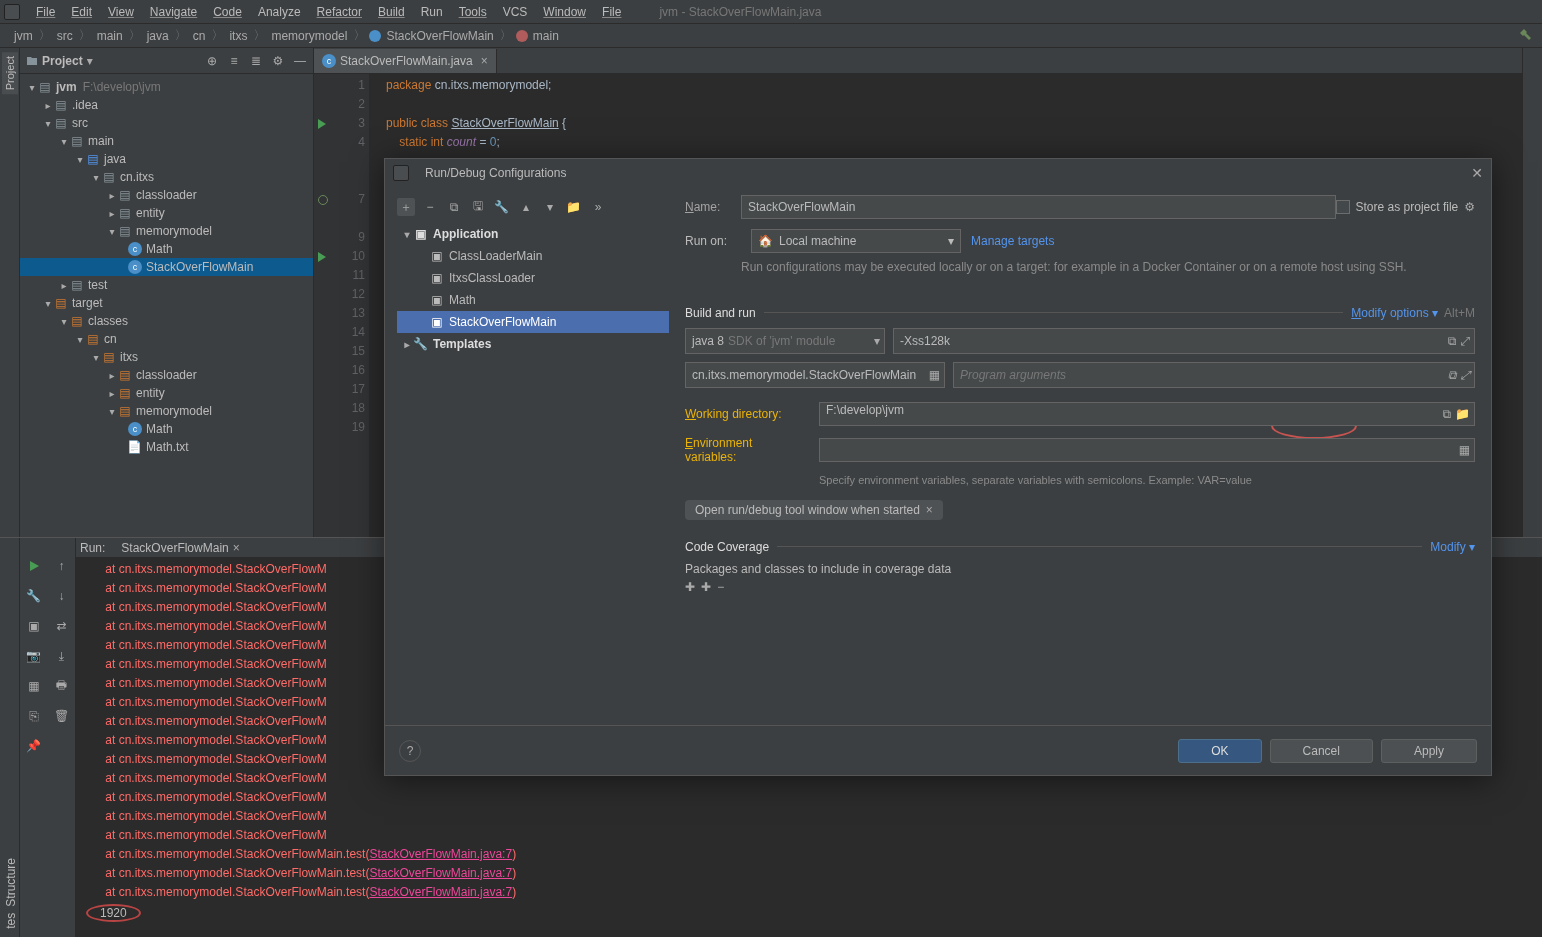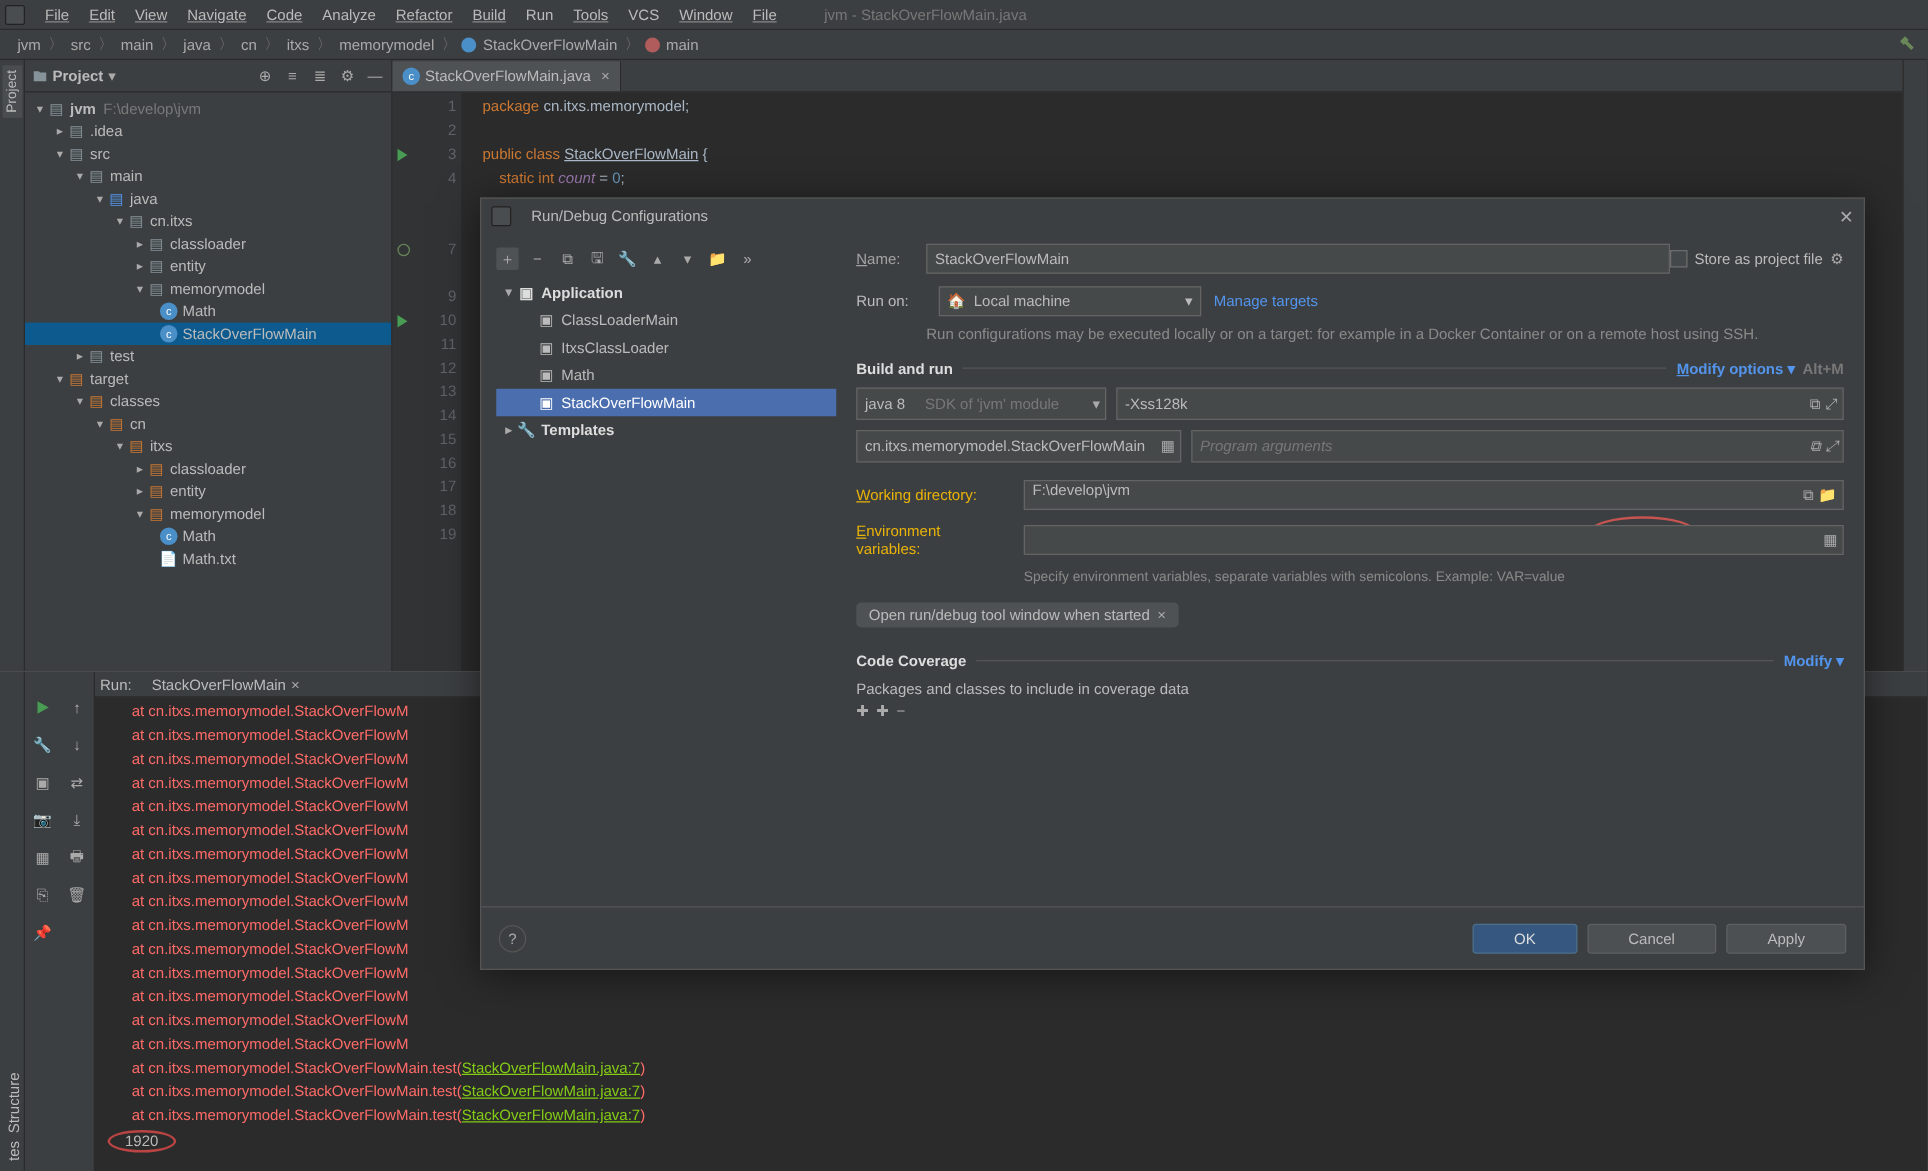--- a/index.html
+++ b/index.html
@@ -59,21 +59,21 @@
 .bli { width:16px; height:16px; color:#aaa; display:flex; align-items:center; justify-content:center; }
 .play-green { color:#499C54; }
 .bot-sec-icons { width: 28px; background: #3c3f41; display:flex; flex-direction:column; align-items:center; padding-top:20px; gap:14px; border-right:1px solid #2b2b2b; }
 .console-area { flex:1; display:flex; flex-direction:column; }
 .run-header { height:20px; display:flex; align-items:center; padding-left:4px; background:#3c3f41; border-bottom:1px solid #2b2b2b; }
 .run-label { color:#bbb; margin-right:8px; }
 .run-tab { padding:2px 8px; color:#bbb; }
 .run-tab-close { margin-left:4px; color:#aaa; }
 .console { flex:1; font-family:Consolas,monospace; font-size:13px; padding:4px 0 0 16px; overflow:hidden; }
 .err-line { color:#ff6b68; height:19px; white-space:pre; }
-.link { color:#84cc16; text-decoration:underline; }
+.link { color:#ec4899; text-decoration:underline; }
 .final-num { display:inline-block; border:2px solid #b94444; border-radius:50%; padding:0 12px; color:#bbb; margin-left:-6px; }
 .right-edge { position:absolute; right:0; top:48px; bottom:400px; width:20px; background:#3c3f41; border-left:1px solid #2b2b2b; }
 .bottom-left-tabs { position:absolute; left:2px; bottom:4px; writing-mode:vertical-rl; transform:rotate(180deg); color:#bbb; font-size:11px; padding:4px 2px; }
 
 .dialog { position:absolute; left:384px; top:158px; width:1108px; height:618px; background:#3c3f41; border:1px solid #555; box-shadow:0 4px 30px rgba(0,0,0,0.5); z-index:100; display:flex; flex-direction:column; }
 .dlg-title { height:28px; display:flex; align-items:center; padding:0 8px; border-bottom: none; }
 .dlg-title-text { margin-left:8px; color:#bbb; }
 .dlg-close { margin-left:auto; color:#aaa; font-size:14px; }
 .dlg-body { flex:1; display:flex; padding: 8px 12px 0 12px; gap: 12px; }
 .dlg-left { width:272px; display:flex; flex-direction:column; }
@@ -90,28 +90,28 @@
 .form-row { display:flex; align-items:center; margin-bottom:10px; }
 .form-label { width:56px; color:#a3a3a3; }
 .form-input { flex:1; height:24px; background:#45494a; border:1px solid #646464; color:#bbb; padding:0 6px; }
 .form-input-narrow { width: 420px; }
 .store-box { margin-left:auto; display:flex; align-items:center; gap:6px; }
 .checkbox { width:14px; height:14px; border:1px solid #6c6c6c; background:#43494a; }
 .run-on-row { display:flex; align-items:center; gap:10px; margin-bottom:6px; }
 .select-box { height:24px; background:#45494a; border:1px solid #646464; display:flex; align-items:center; padding:0 6px; gap:6px; color:#bbb; }
 .select-box.w { width:210px; }
 .link-text { color:#5394ec; cursor:pointer; }
-.hint-text { color:#8a8a8a; margin-left:56px; margin-bottom:2px; line-height:1.4; }
-.section-hdr { display:flex; align-items:center; color:#ddd; margin:10px 0 8px 0;font-weight:bold; }
+.hint-text { color:#8a8a8a; margin-left:56px; margin-bottom:20px; line-height:1.4; }
+.section-hdr { display:flex; align-items:center; color:#ddd; margin:10px 0 8px 0; }
 .section-hdr .line { flex:1; height:1px; background:#555; margin:0 8px; }
 .modify-opt { color:#5394ec; }
 .gray-key { color:#787878; margin-left:6px; }
 .bnr-row { display:flex; gap:8px; margin-bottom:8px; }
 .bnr-sel { flex: 0 0 200px; height:26px; background:#45494a; border:1px solid #646464; display:flex; align-items:center; padding:0 6px; color:#bbb; position:relative; }
-.sdk-lab { color:#787878; margin-left:16px;text-align:right; }
+.sdk-lab { color:#787878; margin-left:4px;text-align:right; }
 .sel-arrow { position:absolute; right:4px; color:#aaa; }
 .vm-input { flex:1; height:26px; background:#45494a; border:1px solid #646464; display:flex; align-items:center; padding:0 6px; color:#bbb; position:relative; }
 .circled { position:absolute; left:886px; top:254px; width:86px; height:26px; border:2px solid #c75450; border-radius:50%; pointer-events:none; }
 .vm-icons { position:absolute; right:4px; display:flex; gap:4px; color:#aaa; }
 .class-row { display:flex; gap:8px; margin-bottom:14px; }
 .class-input { flex: 0 0 260px; height:26px; background:#45494a; border:1px solid #646464; display:flex; align-items:center; padding:0 6px; color:#bbb; position:relative; font-family:Consolas,monospace; }
 .prog-input { flex:1; height:26px; background:#45494a; border:1px solid #646464; display:flex; align-items:center; padding:0 6px; color:#787878; position:relative; font-style:italic; }
 .wd-row { display:flex; align-items:center; gap:14px; margin-bottom:10px; }
 .wd-label { width:120px; color:#eab308; }
 .wd-input { flex:1; height:24px; background:#45494a; border:1px solid #646464; color:#bbb; padding:0 6px; position:relative; }

